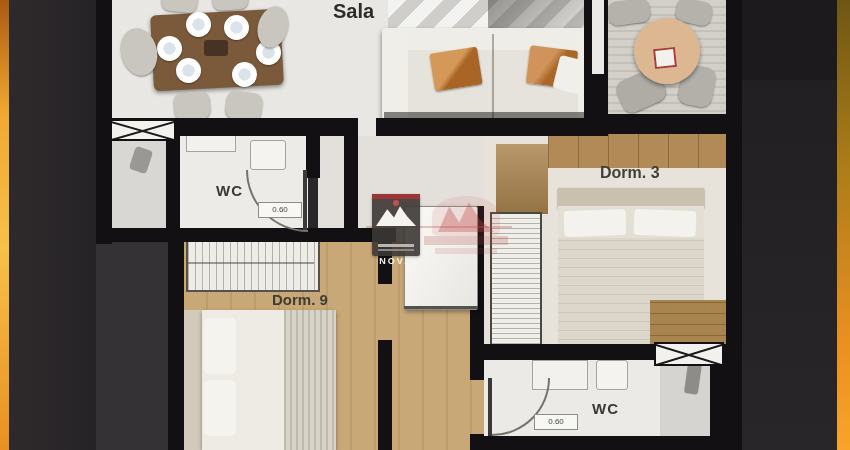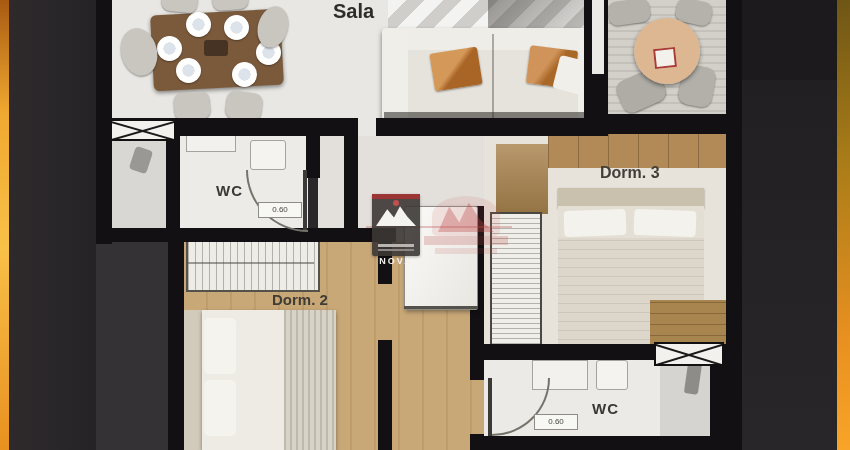--- a/index.html
+++ b/index.html
@@ -140,21 +140,21 @@
   <div class="abs" style="left:404px;top:306px;width:74px;height:3px;background:#55524c;"></div>
   <div class="abs" style="left:488px;top:378px;width:4px;height:58px;background:#3c3a36;"></div>
   <div class="arc-br" style="left:492px;top:378px;width:56px;height:56px;"></div>
 
   <div class="tag" style="left:258px;top:202px;width:42px;height:14px;">0.60</div>
   <div class="tag" style="left:534px;top:414px;width:42px;height:14px;">0.60</div>
 
   <div class="lbl" style="left:333px;top:0;font-size:20px;">Sala</div>
   <div class="lbl" style="left:216px;top:182px;font-size:15px;color:#3a3834;letter-spacing:1px;">WC</div>
   <div class="lbl" style="left:600px;top:164px;font-size:16px;color:#423f39;font-weight:600;">Dorm. 3</div>
-  <div class="lbl" style="left:272px;top:291px;font-size:15px;color:#3f3c35;font-weight:600;">Dorm. 2</div>
+  <div class="lbl" style="left:272px;top:291px;font-size:15px;color:#3f3c35;font-weight:600;">Dorm. 9</div>
   <div class="lbl" style="left:592px;top:400px;font-size:15px;color:#3a3834;letter-spacing:1px;">WC</div>
 
   <div class="abs" style="left:366px;top:226px;width:146px;height:2px;background:#b85050;opacity:.32;"></div>
   <div class="abs" style="left:372px;top:194px;width:48px;height:62px;background:rgba(60,55,52,.9);border-radius:2px;box-shadow:0 1px 3px rgba(0,0,0,.3);">
     <div class="abs" style="left:0;top:0;width:48px;height:5px;background:#9c3535;"></div>
     <div class="abs" style="left:4px;top:8px;width:40px;height:24px;background:#f5f3ef;clip-path:polygon(0 100%,28% 30%,45% 65%,60% 18%,78% 60%,100% 100%);"></div>
     <div class="abs" style="left:21px;top:6px;width:6px;height:6px;border-radius:50%;background:#c05050;"></div>
     <div class="lbl" style="left:0;top:34px;width:48px;text-align:center;color:#f2f0ec;font-size:9px;letter-spacing:2px;margin-top:28px;">NOVA</div>
     <div class="abs" style="left:6px;top:50px;width:36px;height:3px;background:#b9b5b0;"></div>
     <div class="abs" style="left:6px;top:55px;width:36px;height:2px;background:#8a8683;"></div>

